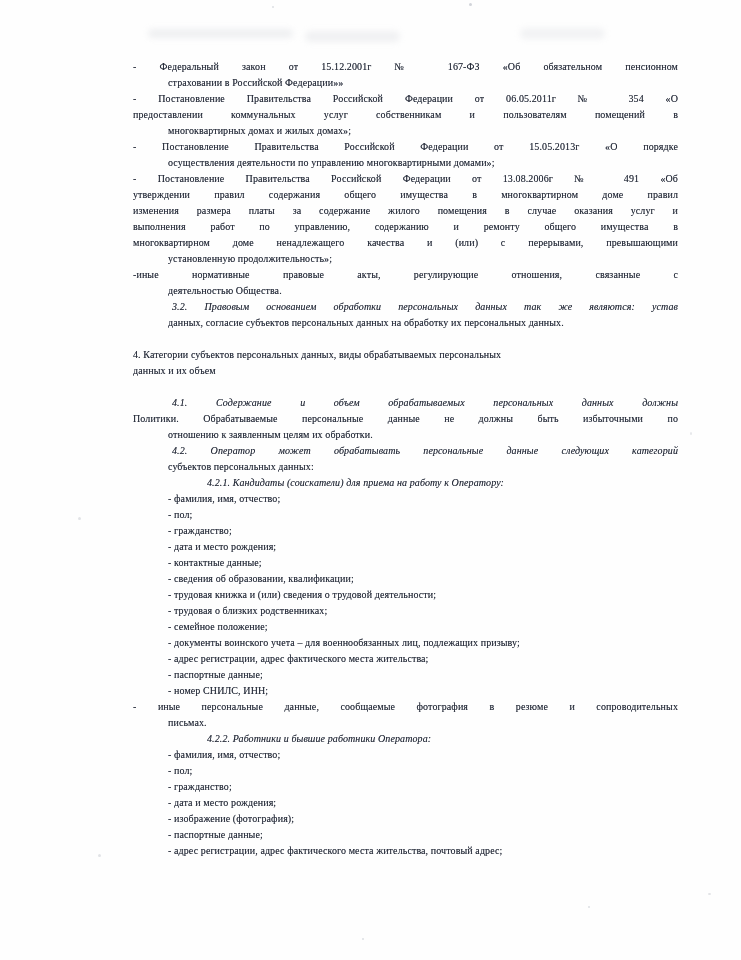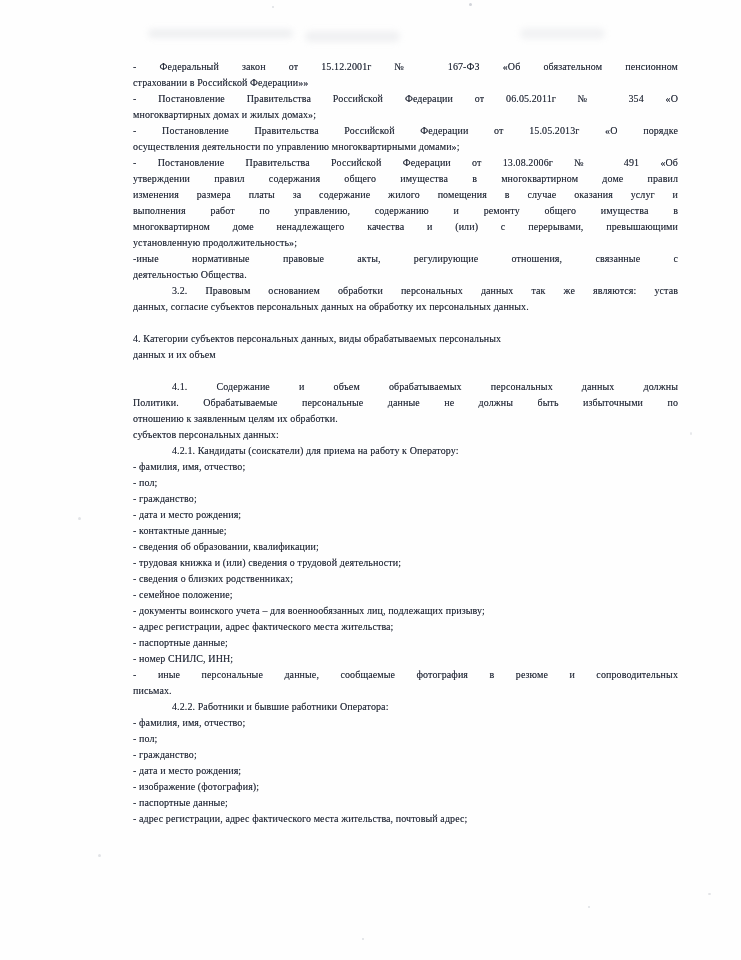--- a/index.html
+++ b/index.html
@@ -28,24 +28,24 @@
     width: 545px;
   }
   .line {
     height: 16px;
     line-height: 16px;
     font-size: 10px;
     letter-spacing: 0.1px;
     text-shadow: 0 0 0.45px rgba(38, 44, 58, 0.55);
     white-space: normal;
   }
-  .lft { text-align: left; white-space: nowrap; }
+  .lft { text-align: left; white-space: nowrap; margin-left: 35px; }
   .ctr { white-space: nowrap; }
   .jst { text-align: justify; text-align-last: justify; }
-  .ind { text-indent: 39px; }
+  .ind { text-indent: 39px; font-style: italic; }
   .blank { height: 16px; }
 
   
   .artifact { position: absolute; pointer-events: none; }
   .smudge { background: #c7cad1; filter: blur(3px); border-radius: 6px; }
   .smudge-1 { left: 148px; top: 29px; width: 145px; height: 9px;  opacity: 0.28; }
   .smudge-2 { left: 305px; top: 31px; width: 95px;  height: 11px; opacity: 0.25; }
   .smudge-3 { left: 520px; top: 28px; width: 85px;  height: 11px; opacity: 0.22; }
   .speck { background: #aeb2bc; border-radius: 50%; filter: blur(0.6px); }
   .speck-1 { left: 469px; top: 3px;   width: 3px; height: 3px; opacity: 0.55; }
@@ -70,50 +70,52 @@
   <div class="artifact speck speck-4"></div>
   <div class="artifact speck speck-5"></div>
   <div class="artifact speck speck-6"></div>
   <div class="artifact speck speck-7"></div>
   <div class="artifact speck speck-8"></div>
 
   <div class="text-block" id="text-block">
       <div class="line jst">- Федеральный закон от 15.12.2001г № 167-ФЗ «Об обязательном пенсионном</div>
       <div class="line lft">страховании в Российской Федерации»»</div>
       <div class="line jst">- Постановление Правительства Российской Федерации от 06.05.2011г № 354 «О</div>
+      <div class="line jst">предоставлении коммунальных услуг собственникам и пользователям помещений в</div>
       <div class="line lft">многоквартирных домах и жилых домах»;</div>
       <div class="line jst">- Постановление Правительства Российской Федерации от 15.05.2013г «О порядке</div>
       <div class="line lft">осуществления деятельности по управлению многоквартирными домами»;</div>
       <div class="line jst">- Постановление Правительства Российской Федерации от 13.08.2006г № 491 «Об</div>
       <div class="line jst">утверждении правил содержания общего имущества в многоквартирном доме правил</div>
       <div class="line jst">изменения размера платы за содержание жилого помещения в случае оказания услуг и</div>
       <div class="line jst">выполнения работ по управлению, содержанию и ремонту общего имущества в</div>
       <div class="line jst">многоквартирном доме ненадлежащего качества и (или) с перерывами, превышающими</div>
       <div class="line lft">установленную продолжительность»;</div>
       <div class="line jst">-иные нормативные правовые акты, регулирующие отношения, связанные с</div>
       <div class="line lft">деятельностью Общества.</div>
       <div class="line jst ind">3.2. Правовым основанием обработки персональных данных так же являются: устав</div>
       <div class="line lft">данных, согласие субъектов персональных данных на обработку их персональных данных.</div>
       <div class="line lft blank"></div>
       <div class="line ctr">4. Категории субъектов персональных данных, виды обрабатываемых персональных</div>
       <div class="line ctr">данных и их объем</div>
       <div class="line lft blank"></div>
       <div class="line jst ind">4.1. Содержание и объем обрабатываемых персональных данных должны</div>
       <div class="line jst">Политики. Обрабатываемые персональные данные не должны быть избыточными по</div>
       <div class="line lft">отношению к заявленным целям их обработки.</div>
+      <div class="line jst ind">4.2. Оператор может обрабатывать персональные данные следующих категорий</div>
       <div class="line lft">субъектов персональных данных:</div>
       <div class="line lft ind">4.2.1. Кандидаты (соискатели) для приема на работу к Оператору:</div>
       <div class="line lft">- фамилия, имя, отчество;</div>
       <div class="line lft">- пол;</div>
       <div class="line lft">- гражданство;</div>
       <div class="line lft">- дата и место рождения;</div>
       <div class="line lft">- контактные данные;</div>
       <div class="line lft">- сведения об образовании, квалификации;</div>
       <div class="line lft">- трудовая книжка и (или) сведения о трудовой деятельности;</div>
-      <div class="line lft">- сведения о близких родственниках;</div>
+      <div class="line lft">- трудовая о близких родственниках;</div>
       <div class="line lft">- семейное положение;</div>
       <div class="line lft">- документы воинского учета – для военнообязанных лиц, подлежащих призыву;</div>
       <div class="line lft">- адрес регистрации, адрес фактического места жительства;</div>
       <div class="line lft">- паспортные данные;</div>
       <div class="line lft">- номер СНИЛС, ИНН;</div>
       <div class="line jst">- иные персональные данные, сообщаемые фотография в резюме и сопроводительных</div>
       <div class="line lft">письмах.</div>
       <div class="line lft ind">4.2.2. Работники и бывшие работники Оператора:</div>
       <div class="line lft">- фамилия, имя, отчество;</div>
       <div class="line lft">- пол;</div>

